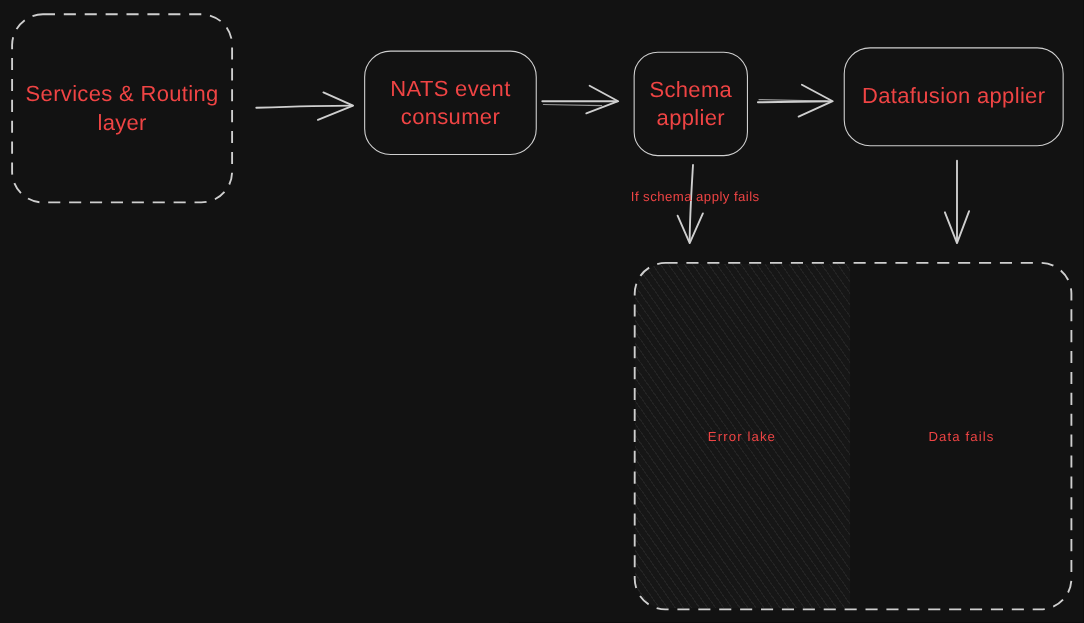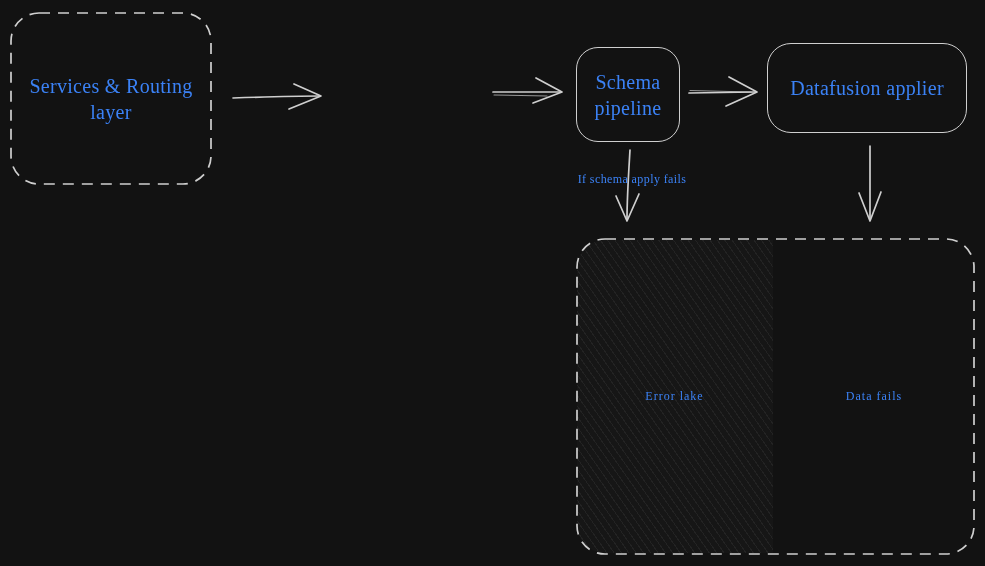--- a/index.html
+++ b/index.html
@@ -6,22 +6,22 @@
     margin: 0;
     padding: 0;
     background: #0d0d0d;
   }
   .canvas {
     position: relative;
     width: 985px;
     height: 566px;
     background: #121212;
     overflow: hidden;
-    font-family: Liberation Serif, serif;
-    color: #3b82f6;
+    font-family: Liberation Sans, sans-serif;
+    color: #ef4444;
   }
   .node {
     position: absolute;
     display: flex;
     align-items: center;
     justify-content: center;
     text-align: center;
     box-sizing: border-box;
   }
   .solid-box {
@@ -130,24 +130,28 @@
   </svg>
 
   <div class="node" style="left:10px; top:12px; width:202px; height:173px;">
     <svg class="border-svg" viewBox="0 0 202 173" preserveAspectRatio="none">
       <rect x="1" y="1" width="200" height="171" rx="28" ry="28" fill="none" stroke="#cfcfcf" stroke-width="1.7" stroke-dasharray="11 8"></rect>
     </svg>
     <span class="label">Services &amp; Routing
 layer</span>
   </div>
 
+  <div class="node solid-box" style="left:331px; top:46px; width:157px; height:95px;">
+    <span class="label">NATS event
+consumer</span>
+  </div>
 
   <div class="node solid-box" style="left:576px; top:47px; width:104px; height:95px; border-radius:22px;">
     <span class="label">Schema
-pipeline</span>
+applier</span>
   </div>
 
   <div class="node solid-box" style="left:767px; top:43px; width:200px; height:90px;">
     <span class="label">Datafusion applier</span>
   </div>
 
   <div class="edge-label">If schema apply fails</div>
 
   <div class="node" style="left:576px; top:238px; width:399px; height:317px;">
     <div class="hatch-region"></div>

